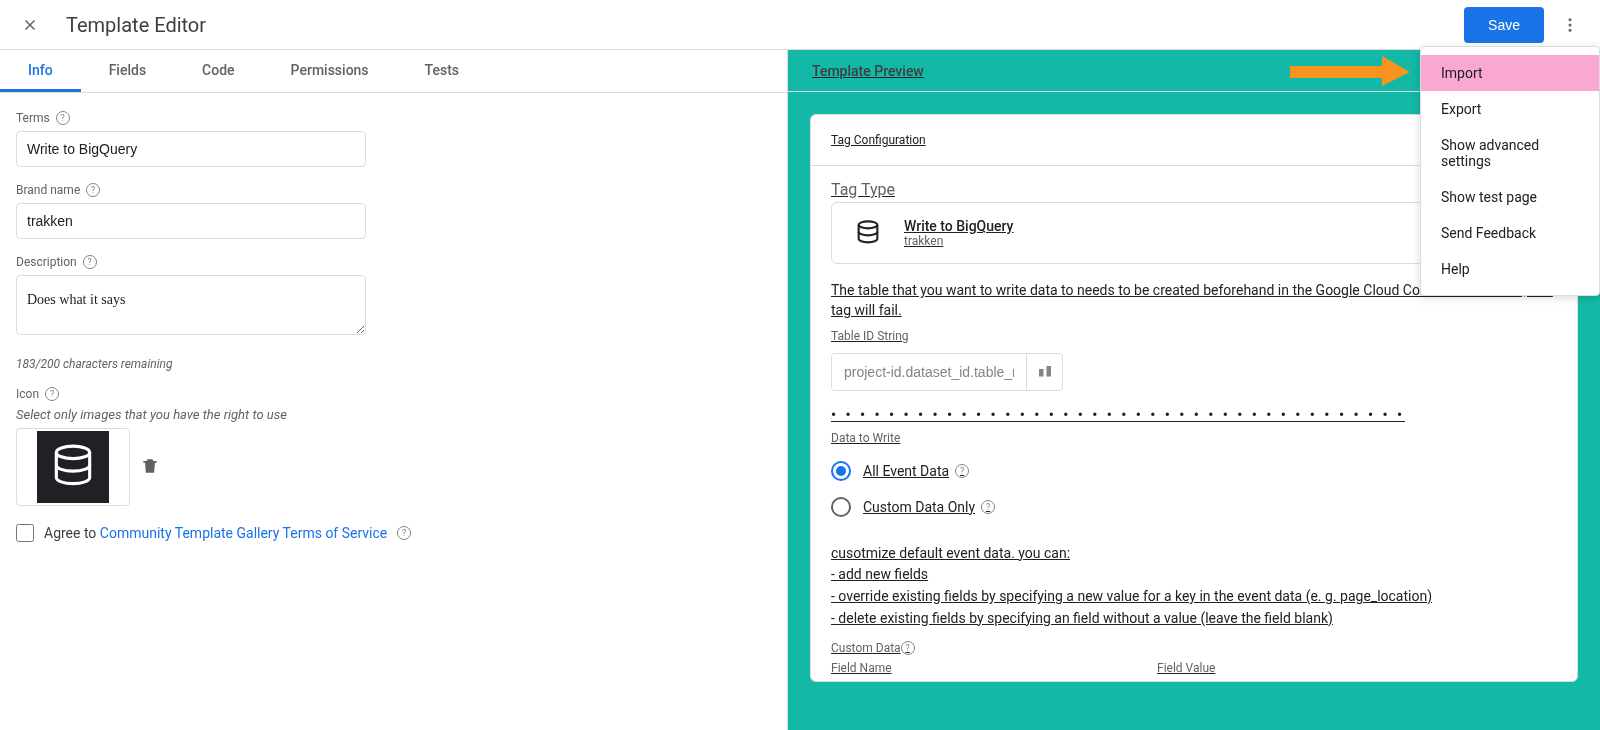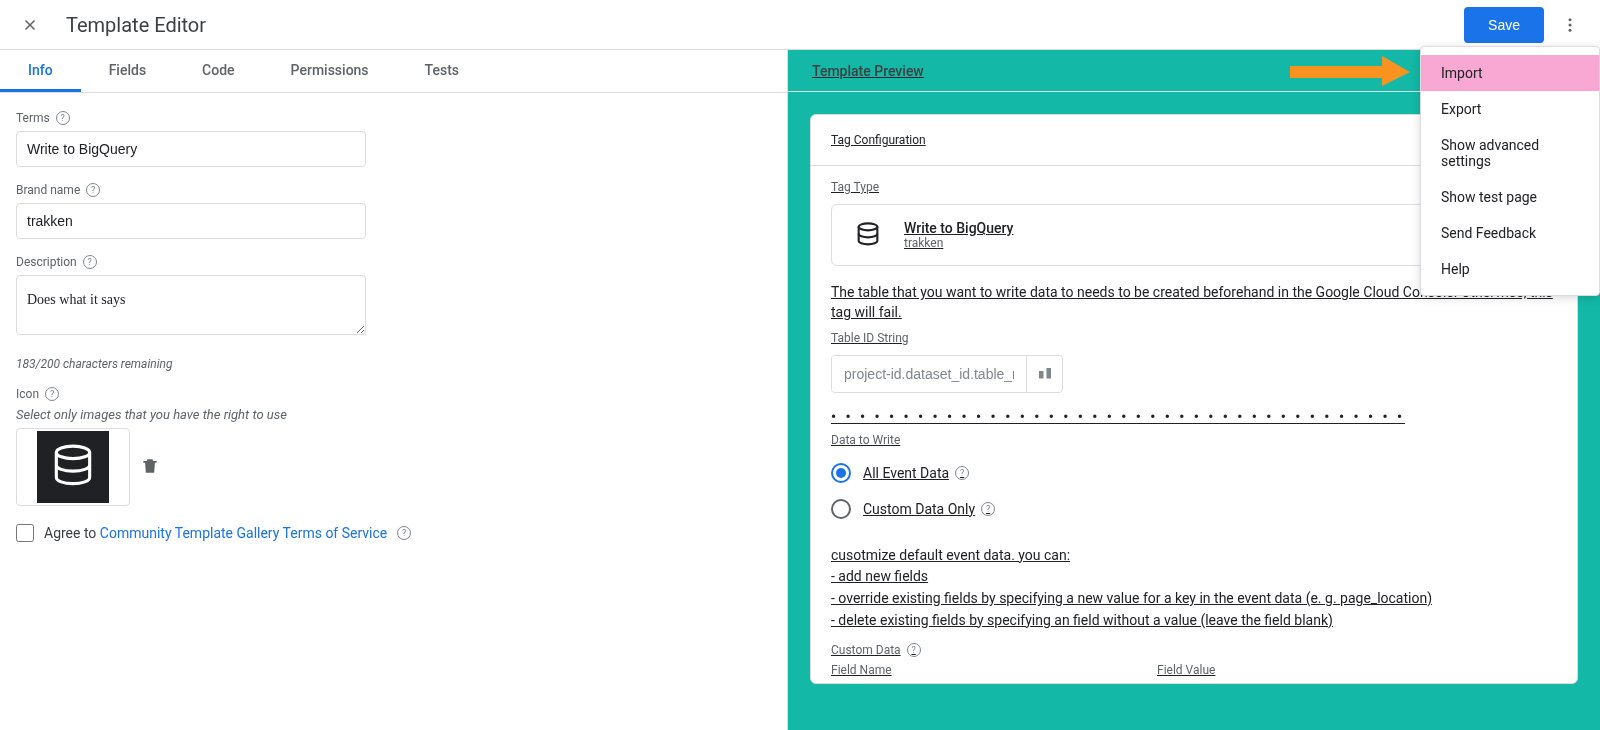--- a/index.html
+++ b/index.html
@@ -213,23 +213,23 @@
       padding: 18px 20px;
       font-size: 12px;
       color: #202124;
       border-bottom: 1px solid #dadce0;
       font-weight: 400;
     }
     .tag-type-section {
       padding: 14px 20px 0;
     }
     .tag-type-label {
-      font-size: 12px;
-      color: #5f6368;
-      margin-bottom: 10px;
+      font-size: 16px;
+      color: #5f6368;
+      margin-bottom: 3px;
     }
     .tag-chip {
       border: 1px solid #dadce0;
       border-radius: 6px;
       overflow: hidden;
     }
     .tag-chip-row {
       display: flex;
       align-items: center;
       padding: 12px 18px;
@@ -320,21 +320,21 @@
       font-size: 14px;
       color: #202124;
       line-height: 1.55;
     }
     .custom-data-label {
       padding: 8px 20px 0;
       font-size: 12px;
       color: #5f6368;
       display: flex;
       align-items: center;
-      gap: 6px;
+      gap: 0;
     }
     .cols-row {
       display: flex;
       padding: 6px 20px;
       font-size: 12px;
       color: #5f6368;
     }
     .cols-row .col1 { width: 326px; }
     
     .dropdown {

